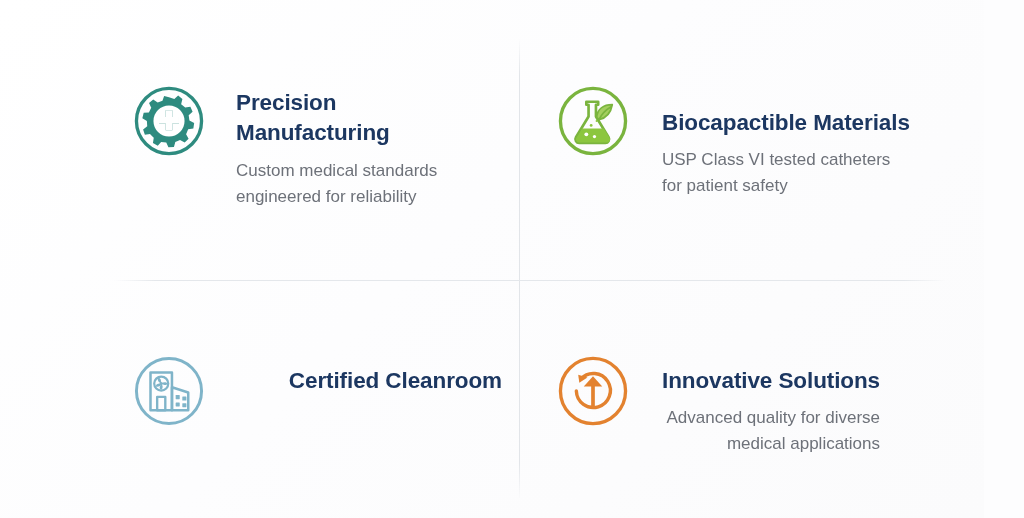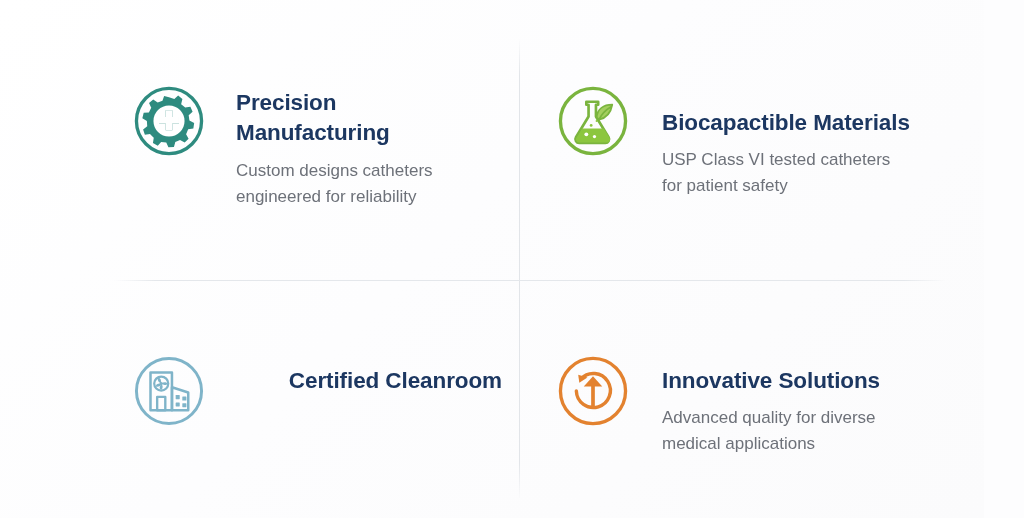--- a/index.html
+++ b/index.html
@@ -66,21 +66,21 @@
     height: 74px;
     margin-top: 2px;
   }
   .card-icon svg { display: block; width: 74px; height: 74px; }
 
   .card-body {
     padding-left: 30px;
     padding-top: 6px;
   }
   #card-biocapactible-materials .card-body { padding-left: 32px; padding-top: 26px; }
-  #card-innovative-solutions    .card-body { padding-left: 32px; padding-top: 14px; }
+  #card-innovative-solutions    .card-body { padding-left: 32px; padding-top: 14px; text-align: right; }
   #card-certified-cleanroom     .card-body { padding-left: 34px; padding-top: 14px; }
 
   .card-title {
     margin: 0;
     color: #1c3761;
     font-size: 22.5px;
     font-weight: bold;
     line-height: 30px;
     letter-spacing: -0.1px;
     white-space: pre-line;
@@ -119,21 +119,21 @@
                  L34.7 25 L41.2 22.8 L43.4 16.1 Z" fill="#2e8b7f"></path>
         <circle cx="50" cy="50" r="21" fill="#ffffff"></circle>
         <path d="M45.5 35.5 h9 v9 h9 v9 h-9 v9 h-9 v-9 h-9 v-9 h9 Z" fill="#2e8b7f"></path>
         <path d="M45.5 35.5 h9 v9 h9 v9 h-9 v9 h-9 v-9 h-9 v-9 h9 Z" fill="#ffffff"></path>
         <circle cx="50" cy="50" r="20" fill="none" stroke="#2e8b7f" stroke-width="0"></circle>
       </svg>
     </div>
     <div class="card-body">
       <div class="card-title">Precision
 Manufacturing</div>
-      <div class="card-desc">Custom designs catheters
+      <div class="card-desc">Custom medical standards
 engineered for reliability</div>
     </div>
   </div>
 
   <div class="card" id="card-biocapactible-materials">
     <div class="card-icon">
       <svg viewBox="0 0 100 100" xmlns="http://www.w3.org/2000/svg">
         <circle cx="50" cy="50" r="44" fill="none" stroke="#7ab43e" stroke-width="4.5"></circle>
         <path d="M41 24 h16 v4 h-3 v16 l17 28 a5 5 0 0 1 -4.4 7.6 H31.4
                  A5 5 0 0 1 27 72 L44 44 V28 h-3 Z" fill="none" stroke="#7ab43e" stroke-width="3.6" stroke-linejoin="round"></path>

